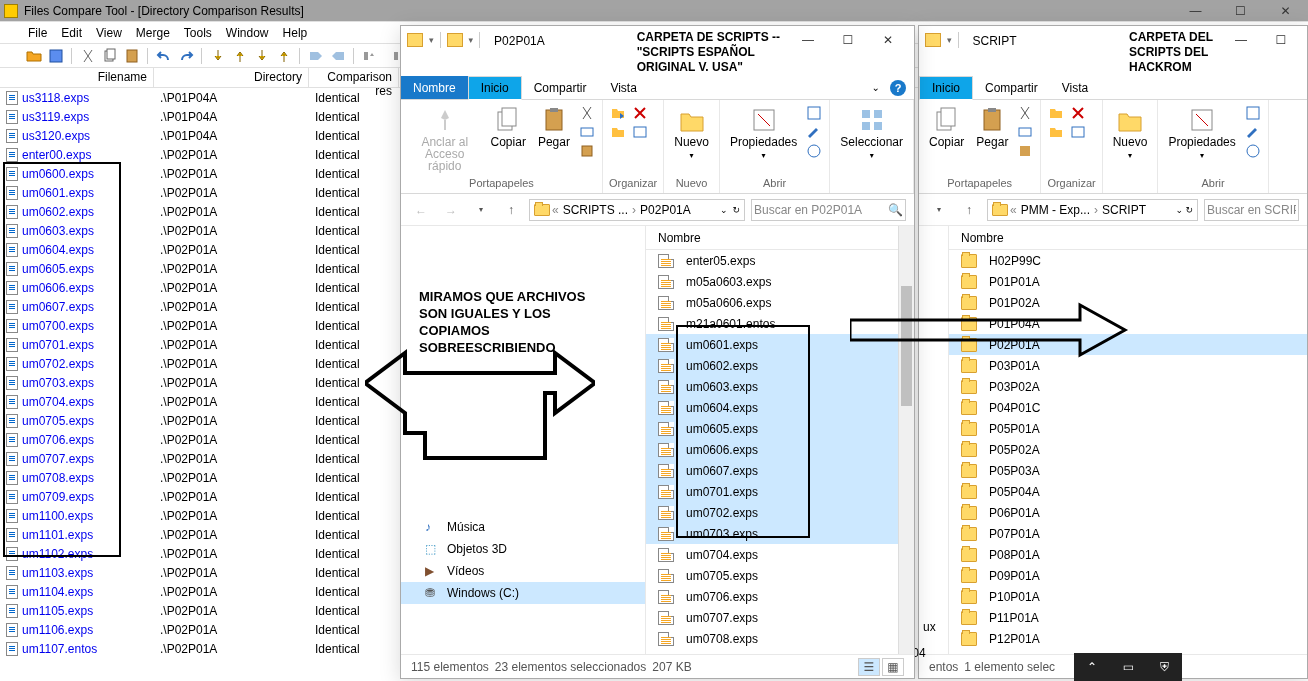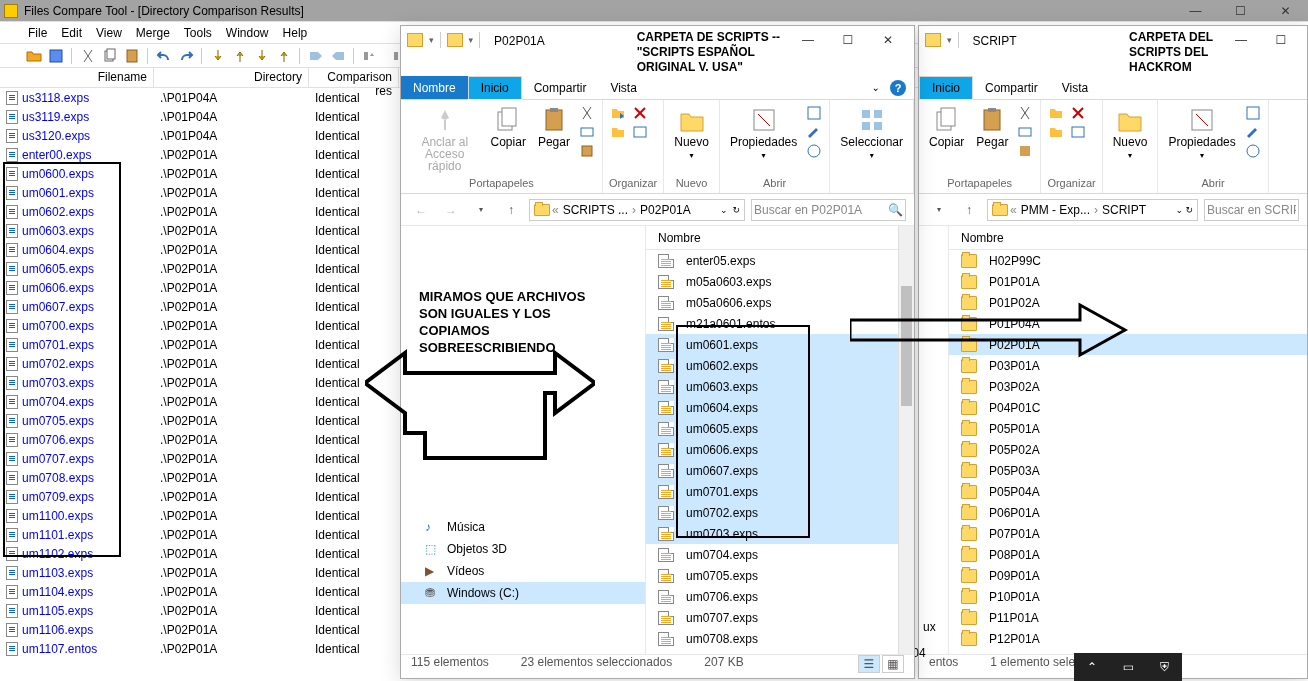--- a/index.html
+++ b/index.html
@@ -90,21 +90,21 @@
 .exp-navpane .navitem.selected { background: #cce8ff; }
 .exp-navpane .navitem .nicon { width: 16px; height: 14px; }
 
 .exp-filepane { flex: 1; overflow: hidden; }
 .exp-filepane .col-hdr { height: 24px; display: flex; align-items: center; padding-left: 12px; border-bottom: 1px solid #e8e8e8; position: relative; }
 .exp-filepane .col-hdr .sort-ind { position: absolute; left: 50%; top: -4px; font-size: 8px; color: #888; }
 .exp-filepane .frow { height: 21px; display: flex; align-items: center; padding-left: 12px; gap: 12px; }
 .exp-filepane .frow.selected { background: #cce8ff; }
 .exp-filepane .frow .ficon { width: 16px; height: 14px; flex-shrink: 0; }
 
-.exp-status { height: 24px; border-top: 1px solid #e8e8e8; display: flex; align-items: flex-start; padding: 0 10px; gap: 32px; font-size: 11px; color: #555; }
+.exp-status { height: 24px; border-top: 1px solid #e8e8e8; display: flex; align-items: center; padding: 0 10px; gap: 6px; font-size: 11px; color: #555; }
 .exp-status .viewmode { margin-left: auto; display: flex; gap: 2px; }
 .exp-status .vm { width: 22px; height: 18px; border: 1px solid #ccc; display: flex; align-items: center; justify-content: center; }
 .exp-status .vm.active { background: #cce8ff; }
 
 .folder-ico { width: 16px; height: 12px; background: #ffd968; border: 1px solid #d8a030; border-radius: 1px; display: inline-block; position: relative; }
 .folder-ico::before { content: ""; position: absolute; top: -3px; left: 0; width: 6px; height: 3px; background: #ffd968; border: 1px solid #d8a030; border-bottom: none; }
 .script-ico { width: 14px; height: 16px; background: #fff; border: 1px solid #888; display: inline-block; position: relative; }
 .script-ico::before { content: ""; position: absolute; top: -1px; right: -1px; width: 5px; height: 5px; background: #fff; border-left: 1px solid #888; border-bottom: 1px solid #888; }
 .script-ico::after { content: ""; position: absolute; left: 2px; top: 4px; right: 2px; height: 1px; background: #f5a623; box-shadow: 0 2px 0 #f5a623, 0 4px 0 #f5a623, 0 6px 0 #f5a623; }
 

